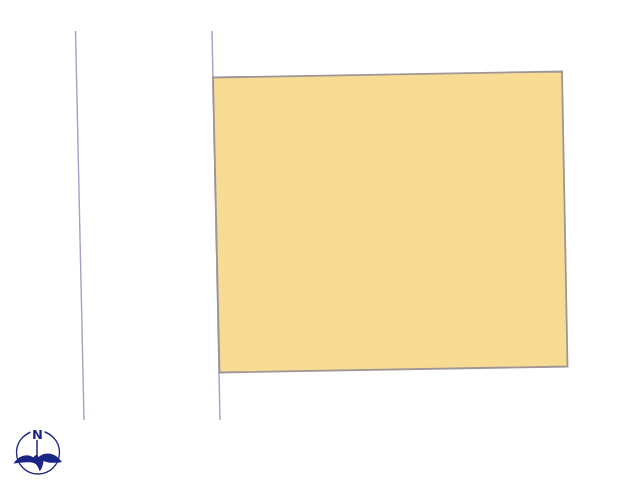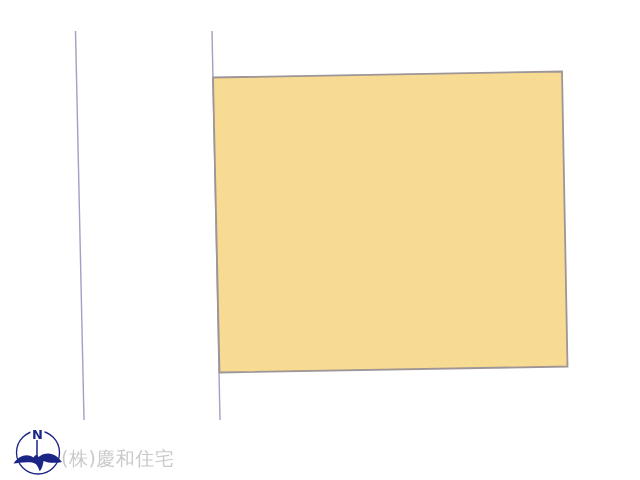--- a/index.html
+++ b/index.html
@@ -75,15 +75,14 @@
                C35,454.5 37,454 38.5,457
                C44,452.5 51,452.5 56,456
                C58,457.5 60.5,460 62,462
                C55,463.5 48,463 43.5,461
                C43,466 41,470.5 39.5,471
                C38,466 36.5,463.5 32,462.5
                C25,461.5 18.5,463 13.5,463.5 Z" fill="#1b2585"></path>
     </g>
   </svg>
 
-  <div class="watermark">(株)慶和住宅</div>
 
 </div>
 
 </body></html>

